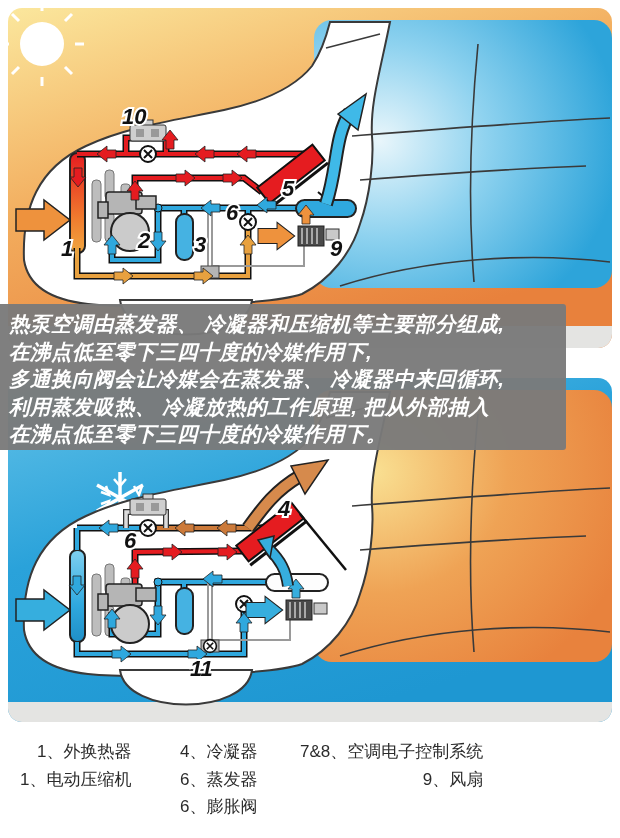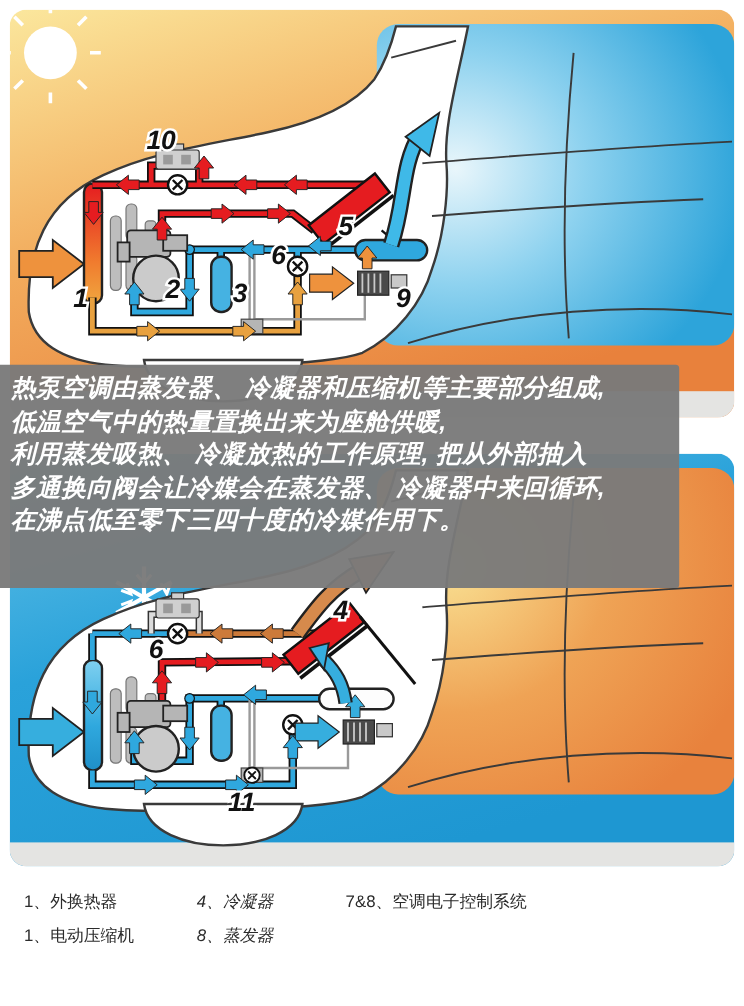--- a/index.html
+++ b/index.html
@@ -2,29 +2,29 @@
 <html><head>
 <meta charset="utf-8">
 <style>
   html,body{margin:0;padding:0;background:#fff;}
   .page{position:relative;width:620px;height:838px;background:#ffffff;overflow:hidden;
         font-family:"Liberation Sans",sans-serif;}
   .panel{position:absolute;left:8px;width:604px;border-radius:14px;overflow:hidden;}
   .panel svg{display:block;}
   #panel-summer{top:8px;height:340px;}
   #panel-winter{top:378px;height:344px;}
-  .overlay{position:absolute;left:0;top:304px;width:566px;height:186px;z-index:5;
+  .overlay{position:absolute;left:0;top:304px;width:566px;height:146px;z-index:5;
            background:rgba(122,122,122,0.96);border-radius:0 3px 3px 0;
            padding:6px 0 0 9px;box-sizing:border-box;}
   .ol-line{color:#ffffff;font-size:20.5px;line-height:27.5px;font-style:italic;
            font-weight:bold;letter-spacing:0.5px;white-space:nowrap;}
   .legend{position:absolute;left:0;top:738px;width:620px;z-index:2;}
   .lg-col{position:absolute;top:0;}
-  .lg-col-1{left:20px;} .lg-col-2{left:164px;font-style:italic;} .lg-col-3{left:288px;}
-  .lg-item{font-size:14px;line-height:27.5px;color:#2b2b2b;white-space:nowrap;}
+  .lg-col-1{left:20px;} .lg-col-2{left:180px;} .lg-col-3{left:300px;}
+  .lg-item{font-size:17px;line-height:27.5px;color:#2b2b2b;white-space:nowrap;text-align:right;}
   .callout{font-size:22px;font-style:italic;font-weight:bold;fill:#111;
            paint-order:stroke;stroke:#ffffff;stroke-width:4px;
            font-family:"Liberation Sans",sans-serif;}
   .hidden-defs{position:absolute;width:0;height:0;overflow:hidden;}
 </style>
 </head>
 <body>
 
 <div class="page">
 
@@ -171,23 +171,23 @@
       <text class="callout" x="186" y="244">3</text>
       <text class="callout" x="274" y="188">5</text>
       <text class="callout" x="218" y="212">6</text>
       <text class="callout" x="322" y="248">9</text>
       <text class="callout" x="114" y="116">10</text>
     </svg>
   </section>
 
   <div class="overlay">
     <div class="ol-line">热泵空调由蒸发器、 冷凝器和压缩机等主要部分组成,</div>
-    <div class="ol-line">低温空气中的热量置换出来为座舱供暖,</div>
+    <div class="ol-line">在沸点低至零下三四十度的冷媒作用下,</div>
+    <div class="ol-line">多通换向阀会让冷媒会在蒸发器、 冷凝器中来回循环,</div>
     <div class="ol-line">利用蒸发吸热、 冷凝放热的工作原理, 把从外部抽入</div>
-    <div class="ol-line">多通换向阀会让冷媒会在蒸发器、 冷凝器中来回循环,</div>
     <div class="ol-line">在沸点低至零下三四十度的冷媒作用下。</div>
   </div>
 
   <section class="panel" id="panel-winter">
     <svg width="604" height="344" viewBox="0 0 604 344">
       <defs>
         <linearGradient id="gW2" x1="0" y1="0" x2="0.5" y2="1">
           <stop offset="0" stop-color="#63c2e8"></stop>
             <stop offset="0.45" stop-color="#2aa2da"></stop>
           <stop offset="1" stop-color="#1e97d2"></stop>
@@ -292,20 +292,22 @@
     </svg>
   </section>
 
   <div class="legend">
     <div class="lg-col lg-col-1">
       <div class="lg-item">1、外换热器</div>
       <div class="lg-item">1、电动压缩机</div>
     </div>
     <div class="lg-col lg-col-2">
       <div class="lg-item">4、冷凝器</div>
-      <div class="lg-item">8、蒸发器</div>
+      <div class="lg-item">6、蒸发器</div>
+      <div class="lg-item">6、膨胀阀</div>
     </div>
     <div class="lg-col lg-col-3">
       <div class="lg-item">7&amp;8、空调电子控制系统</div>
+      <div class="lg-item">9、风扇</div>
     </div>
   </div>
 
 </div>
 
 </body></html>

